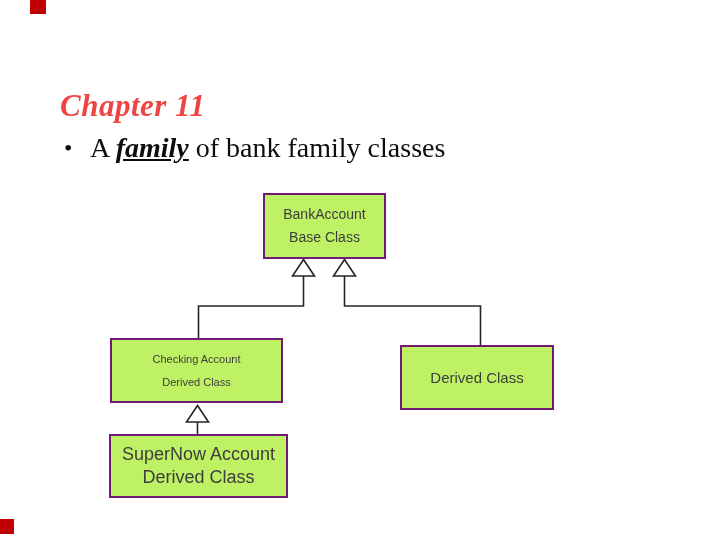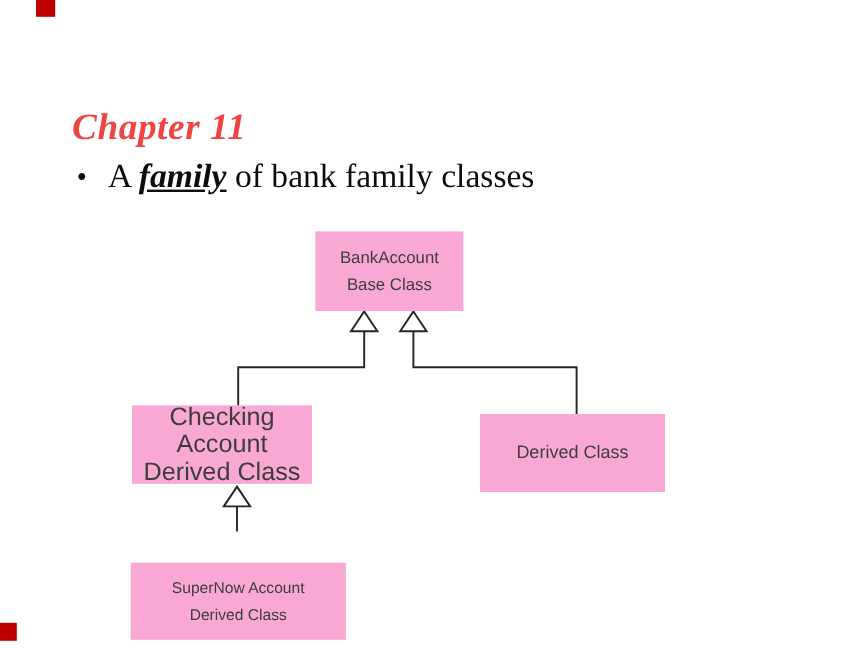--- a/index.html
+++ b/index.html
@@ -22,30 +22,30 @@
   #bullet-line{
     position:absolute;left:64px;top:129px;width:600px;
     font-size:28px;line-height:38px;color:#0d0d0d;white-space:pre-wrap;
   }
   #bullet-line .marker{display:inline-block;width:26px;font-size:24px;vertical-align:1px;}
   #bullet-line .emph{font-weight:bold;font-style:italic;text-decoration:underline;}
 
   
   #diagram-layer{position:absolute;left:0;top:0;width:720px;height:540px;}
   .node{
-    position:absolute;box-sizing:border-box;background:#f9a8d4;
-    border:2px solid #f9a8d4;display:flex;flex-direction:column;
+    position:absolute;box-sizing:border-box;background:#bef264;
+    border:2px solid #701a75;display:flex;flex-direction:column;
     align-items:center;justify-content:center;text-align:center;
     font-family:"Liberation Sans",sans-serif;color:#3d3d3d;
   }
   .node .ln{line-height:23px;}
   #node-base{left:263px;top:193px;width:123px;height:66px;font-size:14px;}
-  #node-checking{left:110px;top:338px;width:150px;height:65px;font-size:21px;}
+  #node-checking{left:110px;top:338px;width:173px;height:65px;font-size:11px;}
   #node-savings{left:400px;top:345px;width:154px;height:65px;font-size:15px;}
-  #node-supernow{left:109px;top:469px;width:179px;height:64px;font-size:13px;}
+  #node-supernow{left:109px;top:434px;width:179px;height:64px;font-size:18px;}
 </style>
 </head>
 <body>
 
 <div id="slide">
 
   <div id="decor-top" class="decor-sq"></div>
   <div id="decor-bottom" class="decor-sq"></div>
 
   <div id="title">Chapter 11</div>

